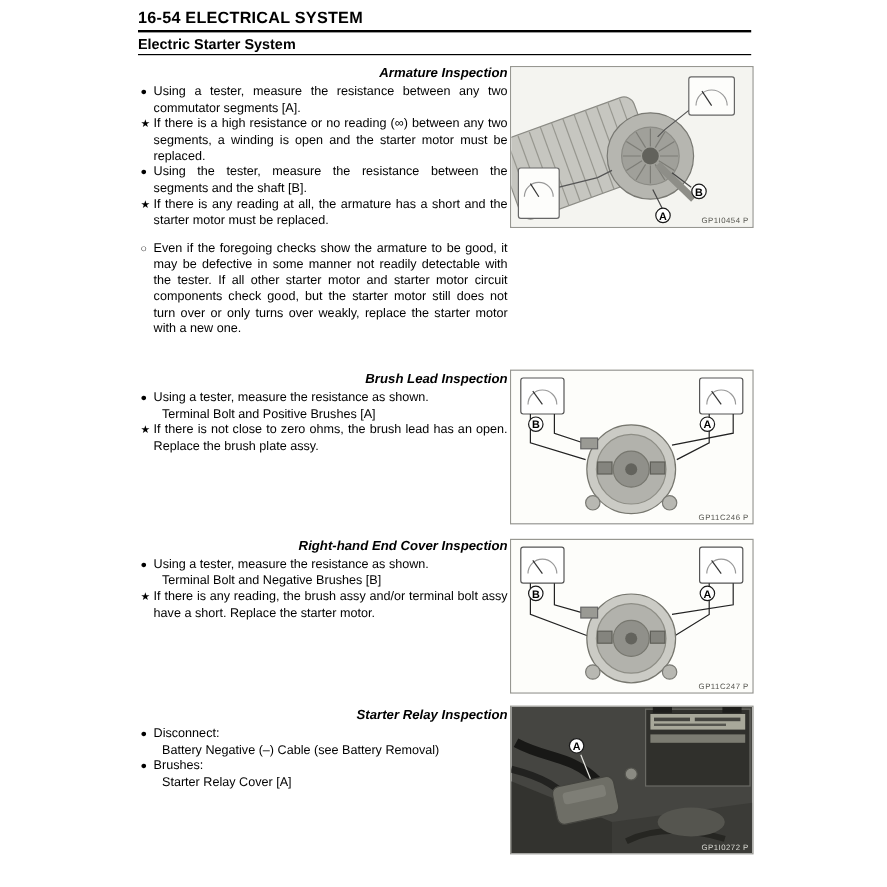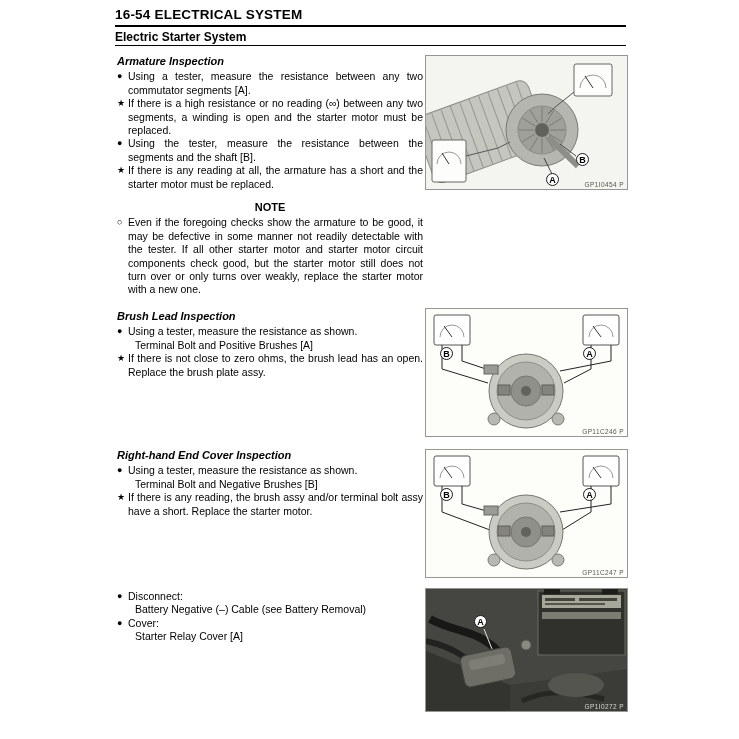--- a/index.html
+++ b/index.html
@@ -14,21 +14,21 @@
   .page { position:relative; width:739px; height:638px; background:#fff; }
 
   
   .h1 { position:absolute; left:115px; top:7px; font-size:13.5px; font-weight:bold; letter-spacing:0.2px; }
   .rule-thick { position:absolute; left:115px; top:25px; width:511px; height:2px; background:#000; }
   .h2 { position:absolute; left:115px; top:30px; font-size:12px; font-weight:bold; }
   .rule-thin { position:absolute; left:115px; top:45px; width:511px; height:1px; background:#000; }
 
   
   .tblock { position:absolute; left:117px; width:306px; font-size:10.5px; line-height:13.4px; }
-  .tblock h3 { font-size:11px; font-weight:bold; font-style:italic; margin-bottom:2px; }
+  .tblock h3 { font-size:11px; font-weight:bold; font-style:italic; margin-bottom:2px;text-align:right; }
   .item { display:flex; }
   .marker { width:11px; flex:none; font-size:9px; line-height:13.4px; }
   .itext { flex:1; text-align:justify; }
   .item.sub .itext { padding-left:7px; text-align:left; }
   .note .note-title { text-align:center; font-weight:bold; font-size:11px; margin-bottom:2px; }
   .note .itext { }
 
   
   .fig { position:absolute; left:425px; width:203px; border:1px solid #979791; background:#fff; overflow:hidden; }
   .fig svg { display:block; }
@@ -70,21 +70,20 @@
       <span class="marker">●</span>
       <span class="itext">Using the tester, measure the resistance between the segments and the shaft [B].</span>
     </div>
     <div class="item">
       <span class="marker">★</span>
       <span class="itext">If there is any reading at all, the armature has a short and the starter motor must be replaced.</span>
     </div>
   </section>
 
   <section class="tblock note" style="top:201px">
-    <div class="note-title">NOTE</div>
     <div class="item">
       <span class="marker">○</span>
       <span class="itext">Even if the foregoing checks show the armature to be good, it may be defective in some manner not readily detectable with the tester.  If all other starter motor and starter motor circuit components check good, but the starter motor still does not turn over or only turns over weakly, replace the starter motor with a new one.</span>
     </div>
   </section>
 
   <section class="tblock" style="top:310px">
     <h3>Brush Lead Inspection</h3>
     <div class="item">
       <span class="marker">●</span>
@@ -110,31 +109,32 @@
       <span class="marker"></span>
       <span class="itext">Terminal Bolt and Negative Brushes [B]</span>
     </div>
     <div class="item">
       <span class="marker">★</span>
       <span class="itext">If there is any reading, the brush assy and/or terminal bolt assy have a short.  Replace the starter motor.</span>
     </div>
   </section>
 
   <section class="tblock" style="top:590px">
+    <h3>Starter Relay Inspection</h3>
     <div class="item">
       <span class="marker">●</span>
       <span class="itext">Disconnect:</span>
     </div>
     <div class="item sub">
       <span class="marker"></span>
       <span class="itext">Battery Negative (–) Cable (see Battery Removal)</span>
     </div>
     <div class="item">
       <span class="marker">●</span>
-      <span class="itext">Cover:</span>
+      <span class="itext">Brushes:</span>
     </div>
     <div class="item sub">
       <span class="marker"></span>
       <span class="itext">Starter Relay Cover [A]</span>
     </div>
   </section>
 
   <figure class="fig" id="fig-armature">
     <svg viewBox="0 0 201 133" width="201" height="133">
       <rect width="201" height="133" fill="#f4f4f0"></rect>

